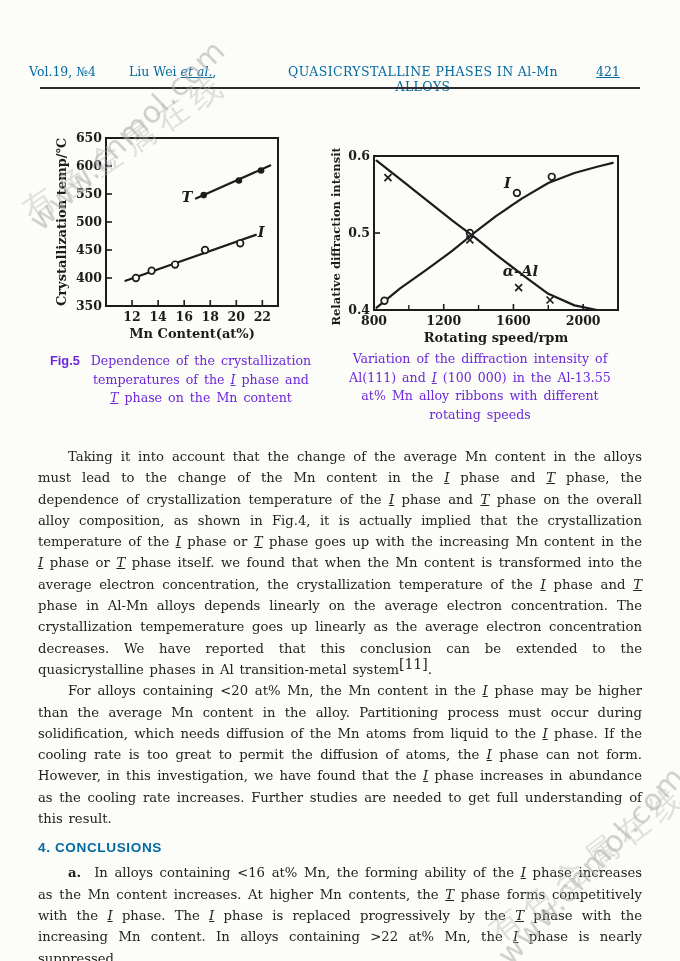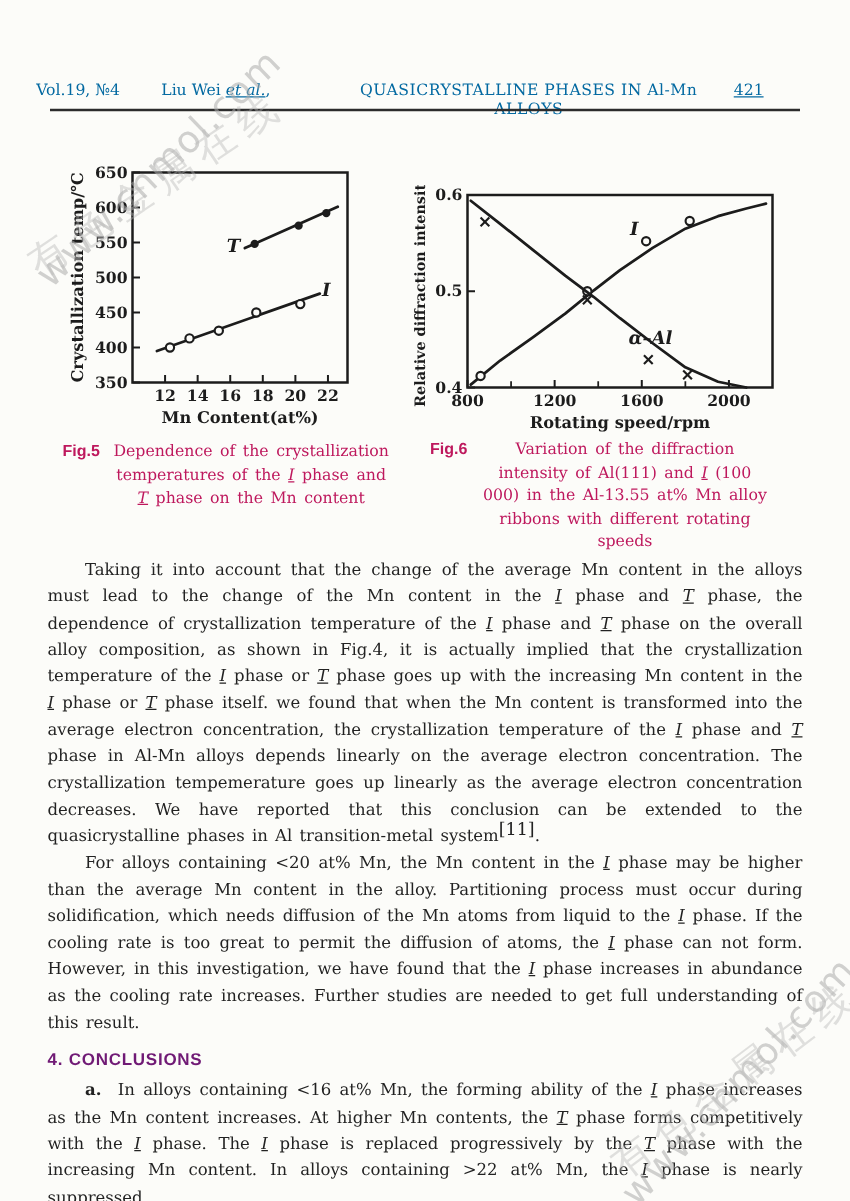--- a/index.html
+++ b/index.html
@@ -17,45 +17,45 @@
   #wm-url-bottom{left:490px;top:948px;transform:rotate(-47deg);}
   #wm-cn-bottom{left:480px;top:918px;transform:rotate(-37deg);}
   
   .running-header{
     position:absolute;left:29px;top:64px;width:600px;
     display:flex;align-items:baseline;font-size:12.5px;color:#0369a1;
   }
   .rh-vol{width:100px;}
   .rh-auth{width:130px;}
   .rh-title{flex:1;text-align:center;letter-spacing:.4px;}
-  .rh-page{width:42px;text-align:left;text-decoration:underline;}
+  .rh-page{width:42px;text-align:center;text-decoration:underline;}
   .header-rule{position:absolute;left:40px;top:87px;width:600px;height:2px;background:#2c2c2c;}
   
   .figures-row{position:absolute;left:40px;top:128px;width:600px;display:flex;z-index:2;}
   .fig-col1{width:280px;}
   .fig-col2{width:320px;}
   .fig-col1 svg{margin-left:12px;display:block;}
   .fig-col2 svg{margin-left:8px;margin-top:20px;display:block;}
   figure{margin:0;}
   .tick{font:bold 12.5px "DejaVu Serif",serif;fill:#1c1c1c;}
   .axis-label{font:bold 13px "DejaVu Serif",serif;fill:#1c1c1c;}
   .series-label{font:italic bold 14.5px "DejaVu Serif",serif;fill:#1c1c1c;}
-  figcaption{display:flex;gap:10px;font-size:12.6px;line-height:18.5px;color:#be185d;}
+  figcaption{display:flex;gap:10px;font-size:12.6px;line-height:18.5px;color:#6d28d9;}
   .fig-col1 figcaption{margin-left:10px;margin-top:4px;width:262px;}
   .fig-col2 figcaption{margin-left:24px;margin-top:4px;width:272px;}
   .figlabel{font-family:"Liberation Sans",sans-serif;font-weight:bold;font-size:12.8px;flex:0 0 auto;}
   .captext{flex:1;text-align:center;word-spacing:2px;}
   
   .body-text{position:absolute;left:38px;top:446px;width:604px;z-index:2;}
   .body-text p{margin:0;font-size:13.2px;line-height:21.3px;text-align:justify;word-spacing:1.6px;text-indent:30px;}
   .it{font-style:italic;text-decoration:underline;}
   sup{font-size:14px;line-height:0;}
   .concl-heading{
     margin:11px 0 7px 0;font-family:"Liberation Sans",sans-serif;
-    font-size:13.6px;font-weight:bold;letter-spacing:.6px;color:#701a75;
+    font-size:13.6px;font-weight:bold;letter-spacing:.6px;color:#0369a1;
   }
   .clabel{font-weight:bold;padding-right:13px;}
 </style>
 </head>
 <body>
 
 <div class="page">
 
   <div class="wm wm-url" id="wm-url-top">www.cnmol.com</div>
   <div class="wm wm-cn" id="wm-cn-top">有色金属在线</div>
@@ -153,21 +153,20 @@
           <line x1="56.44285714285714" y1="33.060000000000024" x2="63.44285714285714" y2="26.060000000000024" stroke="#1c1c1c" stroke-width="1.7"></line>
           <line x1="138.35714285714286" y1="88.43" x2="145.35714285714286" y2="95.43" stroke="#1c1c1c" stroke-width="1.7"></line>
           <line x1="138.35714285714286" y1="95.43" x2="145.35714285714286" y2="88.43" stroke="#1c1c1c" stroke-width="1.7"></line>
           <line x1="187.15714285714284" y1="136.17000000000002" x2="194.15714285714284" y2="143.17000000000002" stroke="#1c1c1c" stroke-width="1.7"></line>
           <line x1="187.15714285714284" y1="143.17000000000002" x2="194.15714285714284" y2="136.17000000000002" stroke="#1c1c1c" stroke-width="1.7"></line>
           <line x1="218.52857142857144" y1="148.49000000000004" x2="225.52857142857144" y2="155.49000000000004" stroke="#1c1c1c" stroke-width="1.7"></line>
           <line x1="218.52857142857144" y1="155.49000000000004" x2="225.52857142857144" y2="148.49000000000004" stroke="#1c1c1c" stroke-width="1.7"></line>
           <text x="192.4" y="127.5" text-anchor="middle" class="series-label">α–Al</text>
         </svg>
       <figcaption>
-        <span class="figlabel">Fig.6</span>
         <span class="captext"><span>Variation of the diffraction intensity of Al(111) and </span><span class="it">I</span><span> (100 000) in the Al-13.55 at% Mn alloy ribbons with different rotating speeds</span></span>
       </figcaption>
     </figure>
   </div>
 
   <div class="body-text">
     <p><span>Taking it into account that the change of the average Mn content in the alloys must lead to the change of the Mn content in the </span><span class="it">I</span><span> phase and </span><span class="it">T</span><span> phase, the dependence of crystallization temperature of the </span><span class="it">I</span><span> phase and </span><span class="it">T</span><span> phase on the overall alloy composition, as shown in Fig.4, it is actually implied that the crystallization temperature of the </span><span class="it">I</span><span> phase or </span><span class="it">T</span><span> phase goes up with the increasing Mn content in the </span><span class="it">I</span><span> phase or </span><span class="it">T</span><span> phase itself. we found that when the Mn content is transformed into the average electron concentration, the crystallization temperature of the </span><span class="it">I</span><span> phase and </span><span class="it">T</span><span> phase in Al-Mn alloys depends linearly on the average electron concentration. The crystallization tempemerature goes up linearly as the  average electron concentration decreases. We  have reported that this conclusion can be extended to the quasicrystalline phases in Al transition-metal system</span><sup>[11]</sup><span>.</span></p>
     <p><span>For alloys containing &lt;20 at% Mn, the Mn content in the </span><span class="it">I</span><span> phase may be higher than the average Mn content in the alloy. Partitioning process must occur during solidification, which needs diffusion of the Mn atoms from liquid to the </span><span class="it">I</span><span> phase. If the cooling rate is too great to permit the diffusion of atoms, the </span><span class="it">I</span><span> phase can not form. However, in this investigation, we have found that the </span><span class="it">I</span><span> phase increases in abundance as the cooling rate increases. Further studies are needed to get full understanding of this result.</span></p>
     <div class="concl-heading">4.  CONCLUSIONS</div>
     <p><span class="clabel">a.</span><span><span>In alloys containing &lt;16 at% Mn, the forming ability of the </span><span class="it">I</span><span> phase increases as the Mn content increases. At higher Mn contents, the </span><span class="it">T</span><span> phase forms competitively with the </span><span class="it">I</span><span> phase. The </span><span class="it">I</span><span> phase is replaced progressively by the </span><span class="it">T</span><span> phase with the increasing Mn content. In alloys containing &gt;22 at% Mn, the </span><span class="it">I</span><span> phase is nearly suppressed.</span></span></p>

